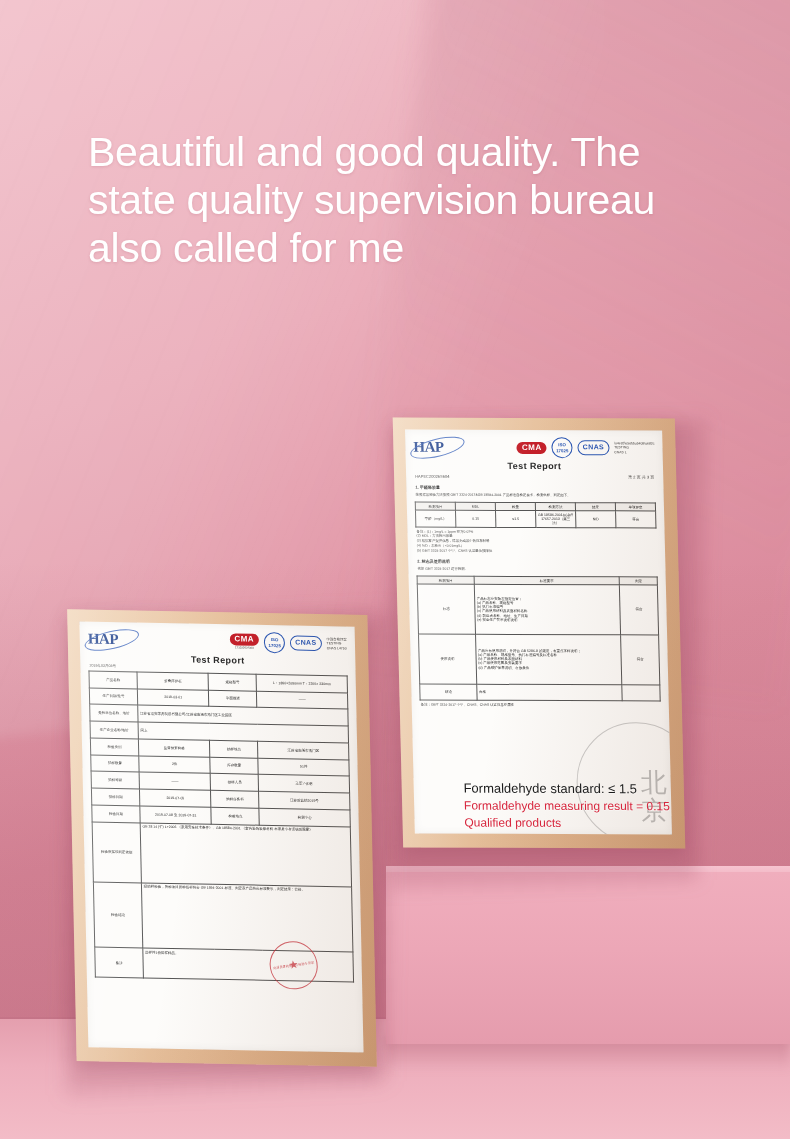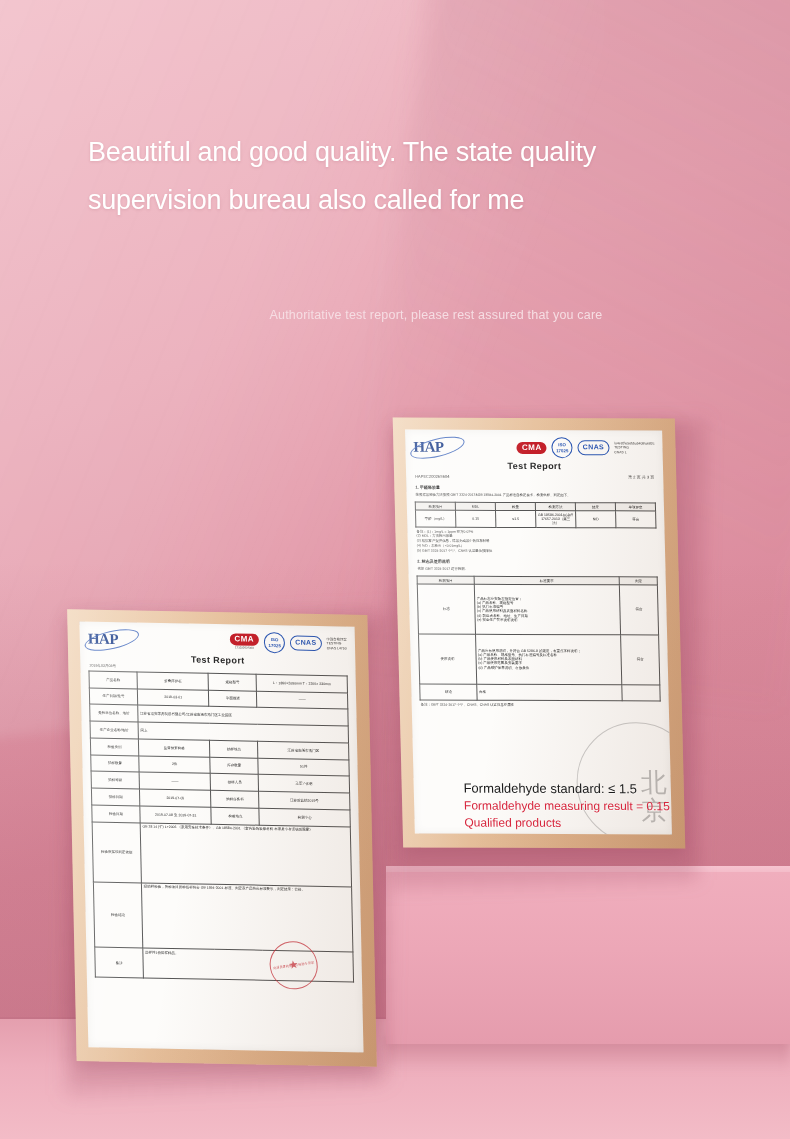--- a/index.html
+++ b/index.html
@@ -67,21 +67,21 @@
     height: 2px;
     background: rgba(190,110,130,0.45);
   }
   
   .headline {
     position: absolute;
     left: 88px;
     top: 128px;
     width: 640px;
     color: #ffffff;
-    font-size: 27px;
+    font-size: 41px;
     line-height: 48px;
     font-weight: 400;
     letter-spacing: -0.3px;
     text-shadow: 0 1px 3px rgba(150,60,85,0.18);
   }
   .subline {
     position: absolute;
     left: 196px;
     top: 308px;
     width: 480px;
@@ -376,21 +376,20 @@
 <div class="scene">
   <div class="wall"></div>
   <div class="light-shaft"></div>
   <div class="shadow-diag"></div>
   <div class="wall-shadow-bottom"></div>
 
   <div class="floor"></div>
   <div class="floor-line"></div>
 
   <div class="headline">Beautiful and good quality. The state quality supervision bureau also called for me</div>
-  <div class="subline">Authoritative test report, please rest assured that you care</div>
 
   <div class="pedestal-shadow"></div>
   <div class="pedestal-top"></div>
   <div class="pedestal"></div>
 
   <div class="shadow-back"></div>
   <div class="shadow-front"></div>
 
   <div class="frame" id="frame-back">
     <div class="paper">

